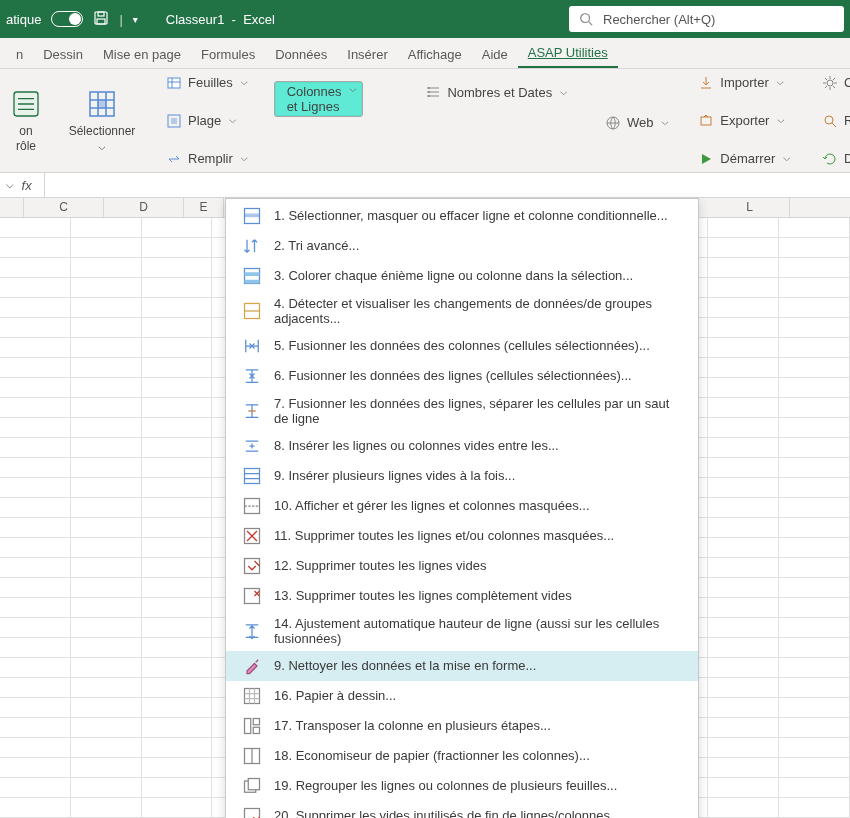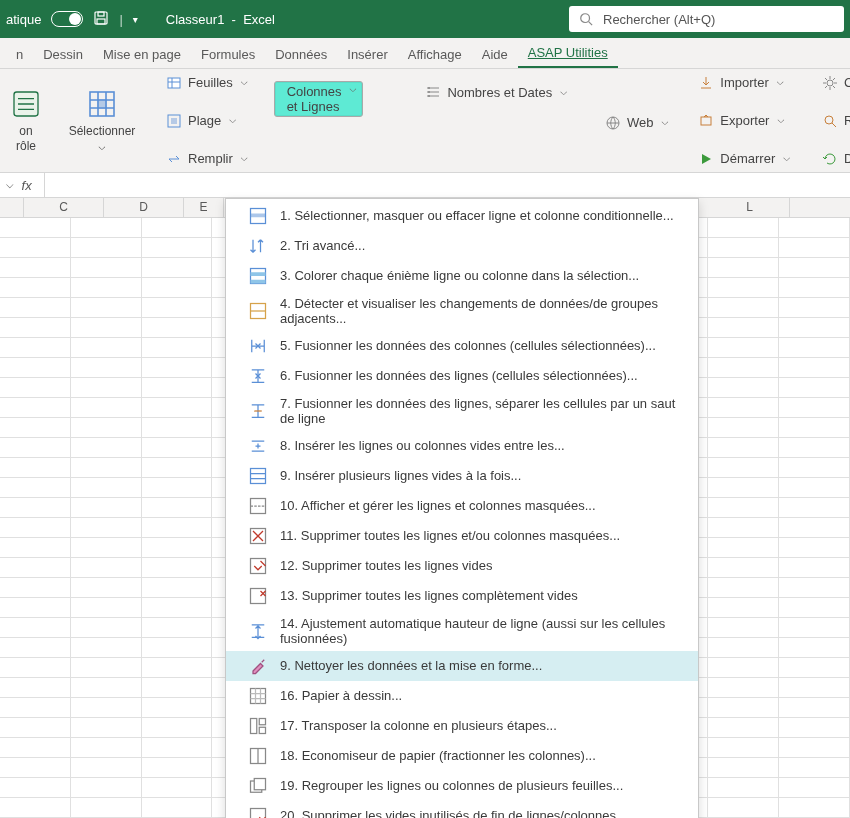--- a/index.html
+++ b/index.html
@@ -38,21 +38,21 @@
 
   .sheet-area { flex: 1; position: relative; display: flex; flex-direction: column; }
   .col-headers { display: flex; height: 20px; background: #f3f2f1; border-bottom: 1px solid #d6d6d6; font-size: 12px; color: #595959; }
   .col-headers .rowh-spacer { width: 24px; border-right: 1px solid #d6d6d6; }
   .col-headers .colh { width: 80px; border-right: 1px solid #d6d6d6; display: flex; align-items: center; justify-content: center; }
   .rows { flex: 1; display: flex; flex-direction: column; }
   .row { display: flex; height: 20px; border-bottom: 1px solid #e0e0e0; }
   .row .cell { width: 80px; border-right: 1px solid #e0e0e0; }
 
   .menu { position: absolute; left: 225px; top: 0; width: 474px; background: #fff; border: 1px solid #c8c8c8; box-shadow: 0 4px 10px rgba(0,0,0,.15); font-size: 13px; color: #3a3a3a; padding: 2px 0 6px 0; }
-  .menu .item { display: flex; align-items: center; gap: 12px; padding: 5px 12px 5px 22px; }
+  .menu .item { display: flex; align-items: center; gap: 12px; padding: 5px 12px 5px 16px; }
   .menu .item.hover { background: #d6eef2; }
   .menu .item .mico { width: 20px; height: 20px; display: flex; align-items: center; justify-content: center; }
   .menu .item .mlbl { flex: 1; }
 </style>
 </head>
 <body>
 
 <div class="titlebar">
   <span>atique</span>
   <span class="toggle">

